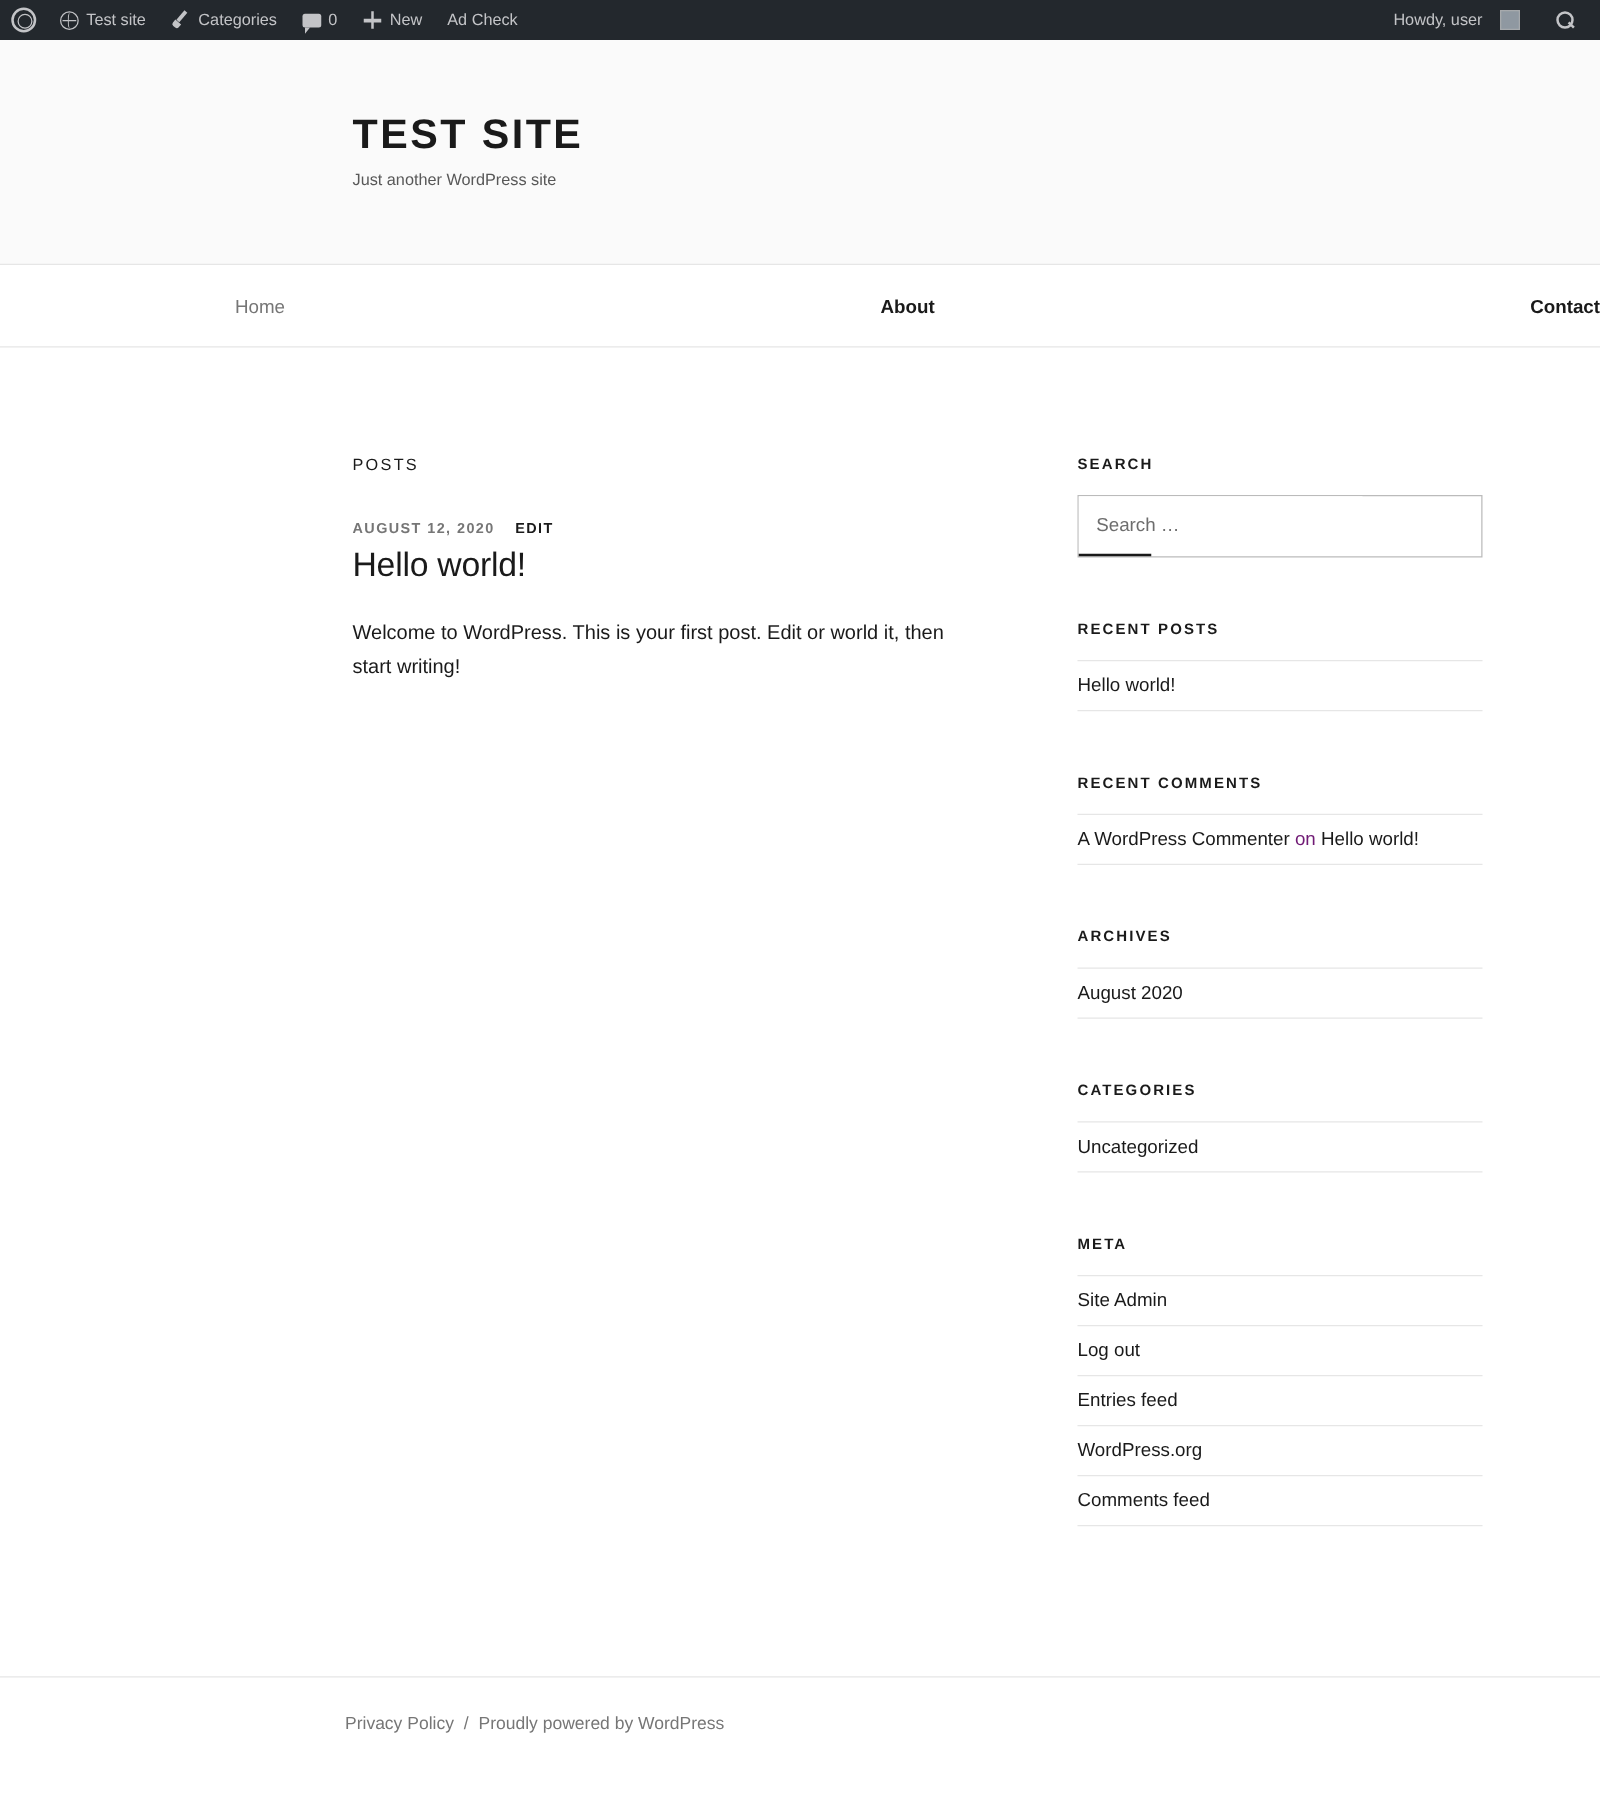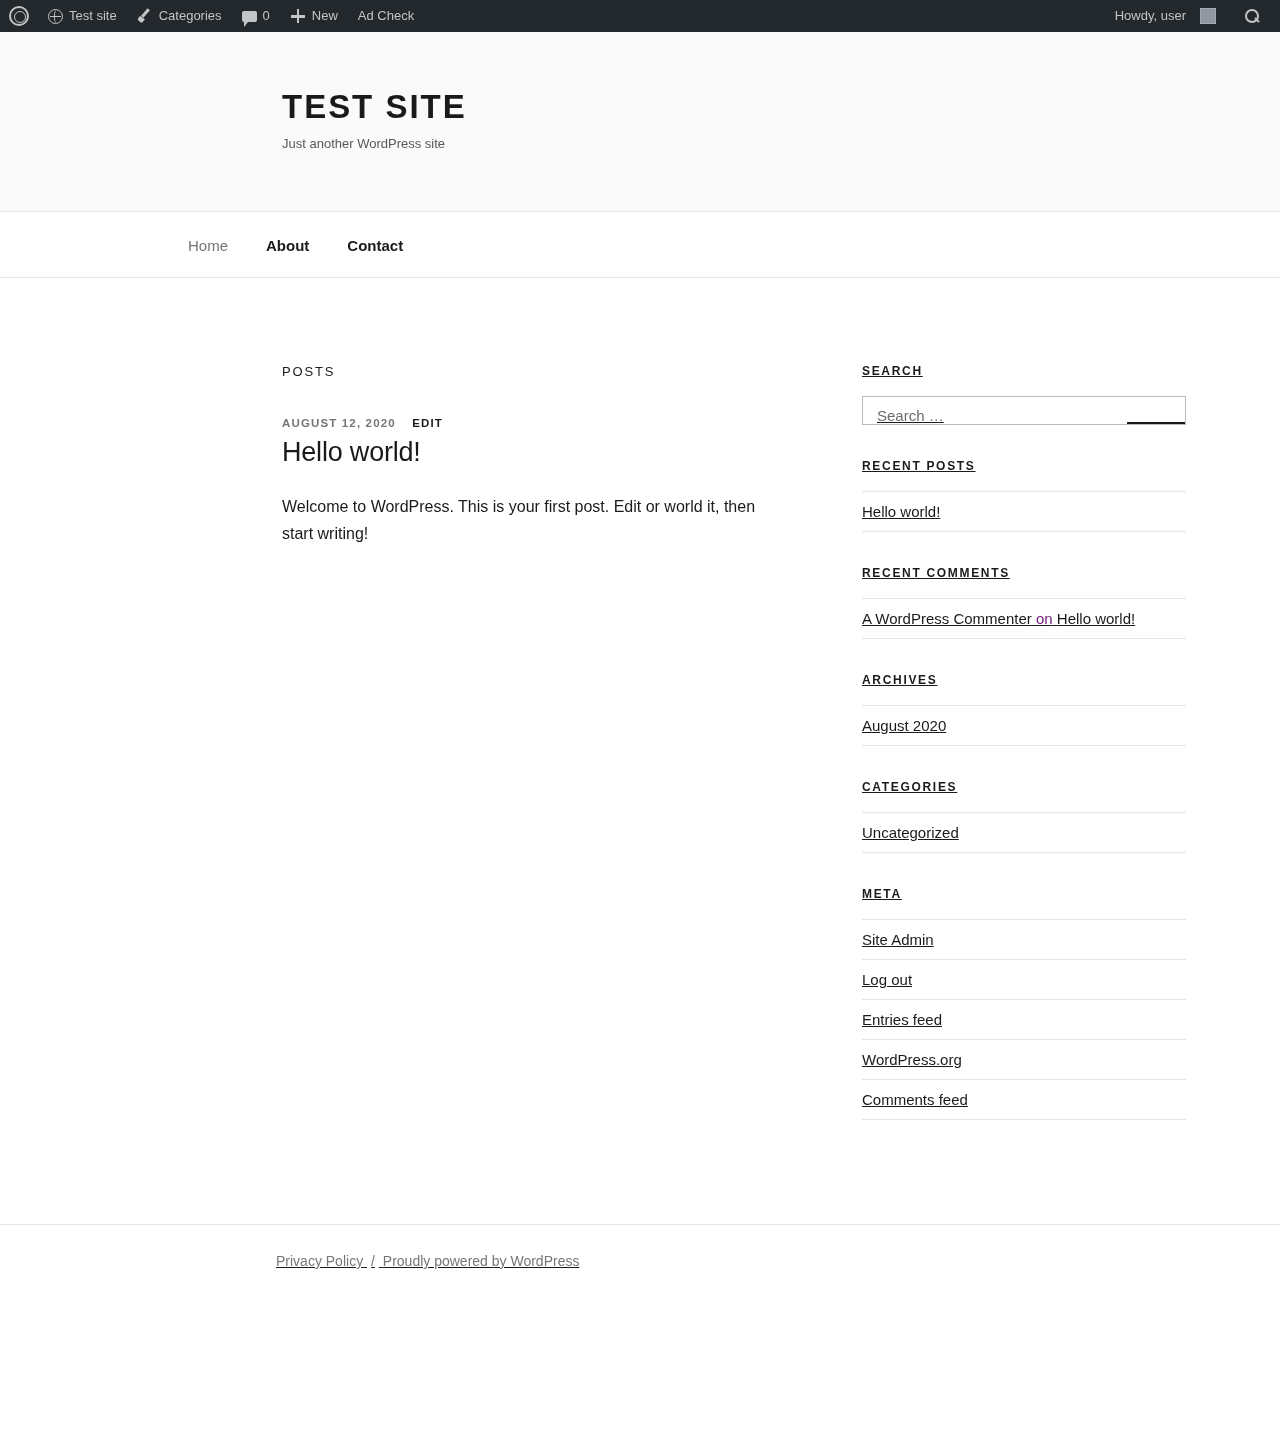--- a/index.html
+++ b/index.html
@@ -184,20 +184,21 @@
     height: 66px;
   }
   .nav-list {
     display: flex;
     align-items: center;
     height: 66px;
     margin: 0;
     padding: 0 0 0 188px;
     list-style: none;
     gap: 38px;
+    justify-content: space-between;
   }
   .nav-item {
     font-size: 15px;
     color: #1a1a1a;
     font-weight: bold;
     cursor: pointer;
   }
   .nav-item.current { color: #767676; font-weight: normal; }
 
   
@@ -235,34 +236,35 @@
   }
   .entry-content p {
     font-size: 16px;
     line-height: 1.66;
     margin: 0;
     color: #1a1a1a;
     max-width: 500px;
   }
 
   
-  .widget { margin-bottom: 34px; text-decoration: underline; }
+  .widget { margin-bottom: 50px; }
   .widget-title {
     font-size: 12px;
     font-weight: bold;
     letter-spacing: 0.14em;
     text-transform: uppercase;
     margin: 0 0 18px 0;
     color: #1a1a1a;
   }
   .search-form {
     display: flex;
     border: 1px solid #bbb;
-    height: 29px;
-    align-items: flex-end;
+    height: 50px;
+    align-items: flex-start;
+    flex-direction: column;
   }
   .search-input {
     flex: 1;
     border: none;
     outline: none;
     padding: 0 14px;
     font-size: 15px;
     color: #444;
     font-family: "Liberation Sans", sans-serif;
     background: #fff;
@@ -300,21 +302,20 @@
   }
   .widget-list li:last-child { border-bottom: 1px solid #e6e6e6; }
   .widget-list a { color: #1a1a1a; text-decoration: none; }
   .comment-item .c-author { color: #1a1a1a; }
   .comment-item .c-on { color: #701a75; }
 
   
   .site-footer {
     border-top: 1px solid #e6e6e6;
     padding: 28px 0 30px 0;
-    text-decoration: underline;
   }
   .footer-inner {
     margin-left: 182px;
     font-size: 14px;
     color: #767676;
   }
   .footer-inner a { color: #767676; text-decoration: none; }
   .sep { margin: 0 4px; }
 </style>
 </head>

